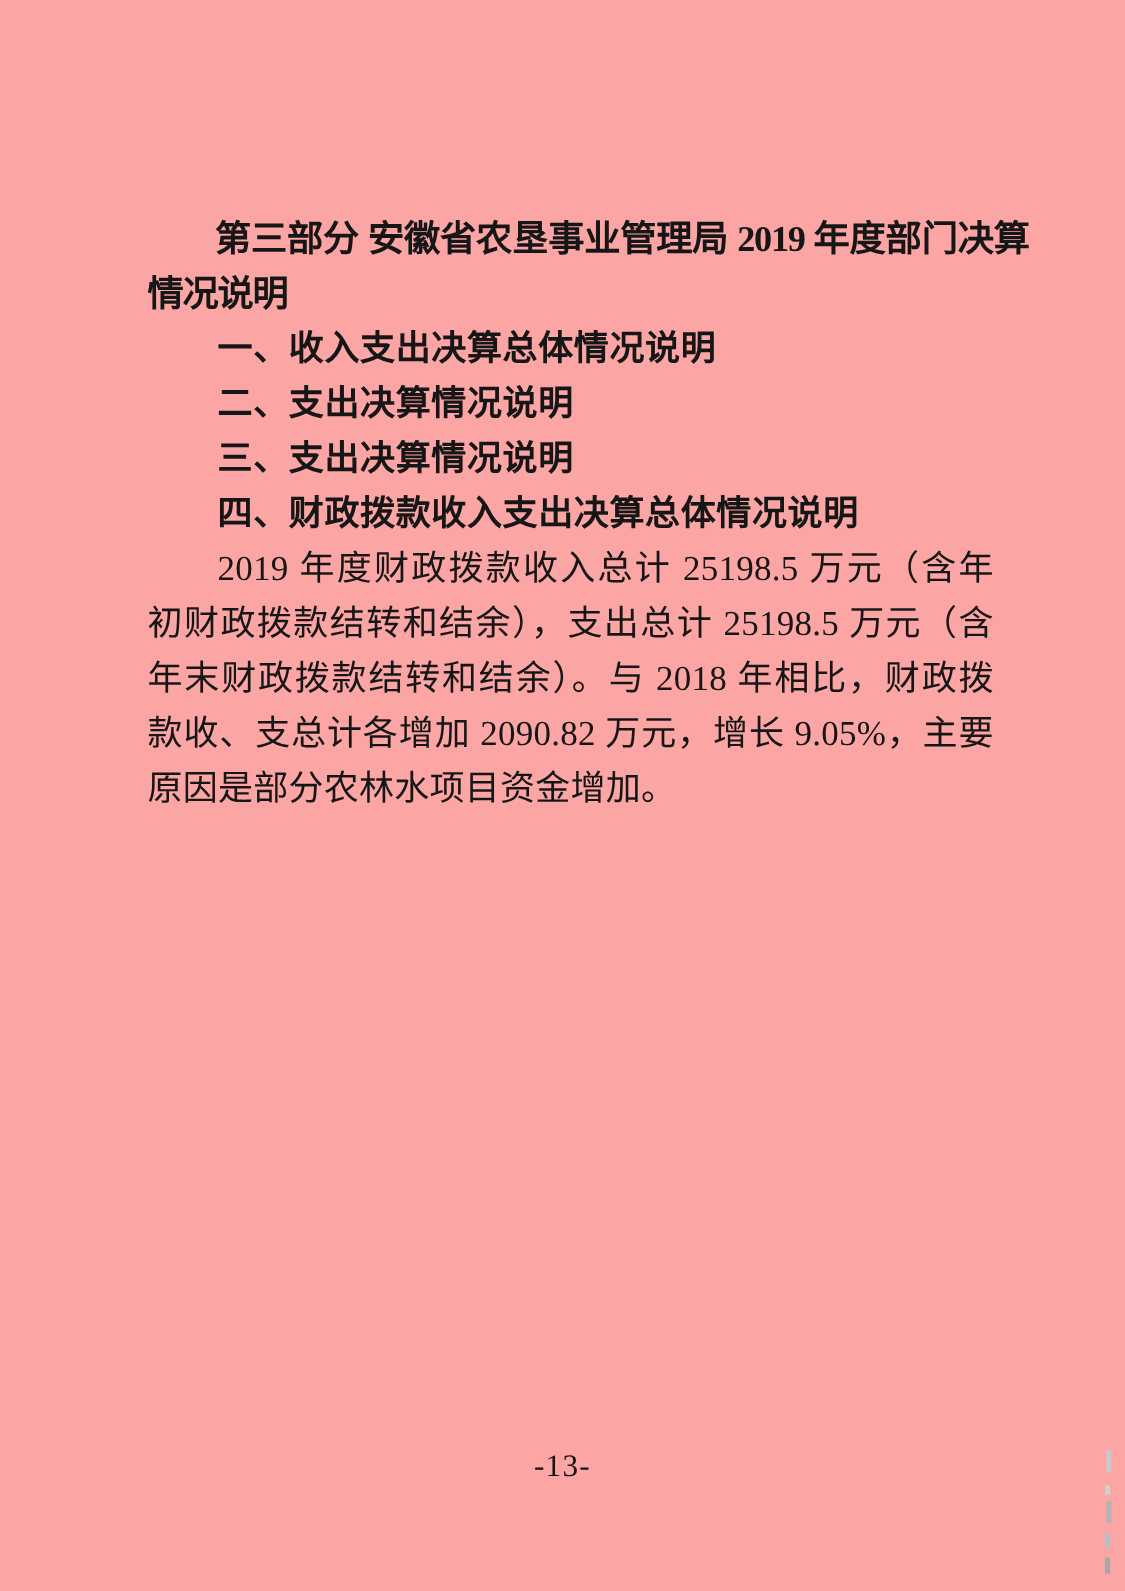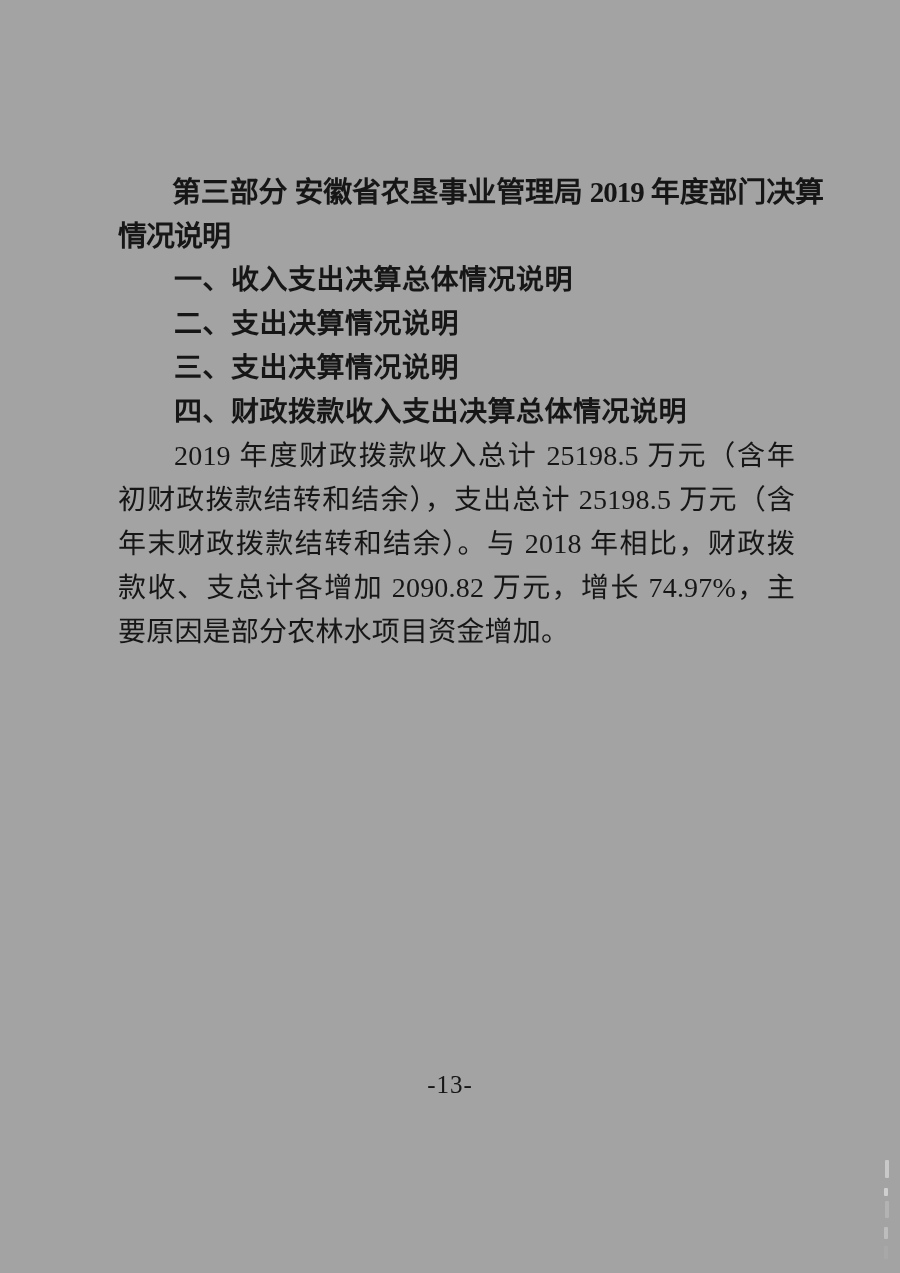--- a/index.html
+++ b/index.html
@@ -14,21 +14,21 @@
     font-family: "Liberation Serif", "DejaVu Serif", serif;
     color: #161616;
     overflow: hidden;
   }
   .page {
     position: relative;
     box-sizing: border-box;
     width: 900px;
     height: 1273px;
     padding: 170px 105px 0 118px;
-    background: #a3a3a3;
+    background: #fca5a5;
   }
   .doc-title {
     margin: 0 -28px 0 0;
     font-size: 29px;
     font-weight: bold;
     line-height: 44px;
     letter-spacing: -1px;
     text-indent: 54px;
     text-align: justify;
   }
@@ -43,21 +43,21 @@
   .sec-body {
     margin: 0;
     font-size: 28px;
     line-height: 44px;
     text-indent: 56px;
     text-align: justify;
     letter-spacing: 0.2px;
   }
   .page-footer {
     position: absolute;
-    top: 1071px;
+    top: 1160px;
     left: 0;
     width: 900px;
     text-align: center;
     font-size: 25px;
     letter-spacing: 1px;
   }
   
   .scan-artifact {
     position: absolute;
     width: 4px;
@@ -83,21 +83,21 @@
   <section>
     <p class="sec-heading">二、支出决算情况说明</p>
   </section>
 
   <section>
     <p class="sec-heading">三、支出决算情况说明</p>
   </section>
 
   <section>
     <p class="sec-heading">四、财政拨款收入支出决算总体情况说明</p>
-    <p class="sec-body">2019 年度财政拨款收入总计 25198.5 万元（含年初财政拨款结转和结余），支出总计 25198.5 万元（含年末财政拨款结转和结余）。与 2018 年相比，财政拨款收、支总计各增加 2090.82 万元，增长 74.97%，主要原因是部分农林水项目资金增加。</p>
+    <p class="sec-body">2019 年度财政拨款收入总计 25198.5 万元（含年初财政拨款结转和结余），支出总计 25198.5 万元（含年末财政拨款结转和结余）。与 2018 年相比，财政拨款收、支总计各增加 2090.82 万元，增长 9.05%，主要原因是部分农林水项目资金增加。</p>
   </section>
 
   <div class="page-footer">-13-</div>
 
   <div class="scan-artifact a1"></div>
   <div class="scan-artifact a2"></div>
   <div class="scan-artifact a3"></div>
   <div class="scan-artifact a4"></div>
   <div class="scan-artifact a5"></div>
 

